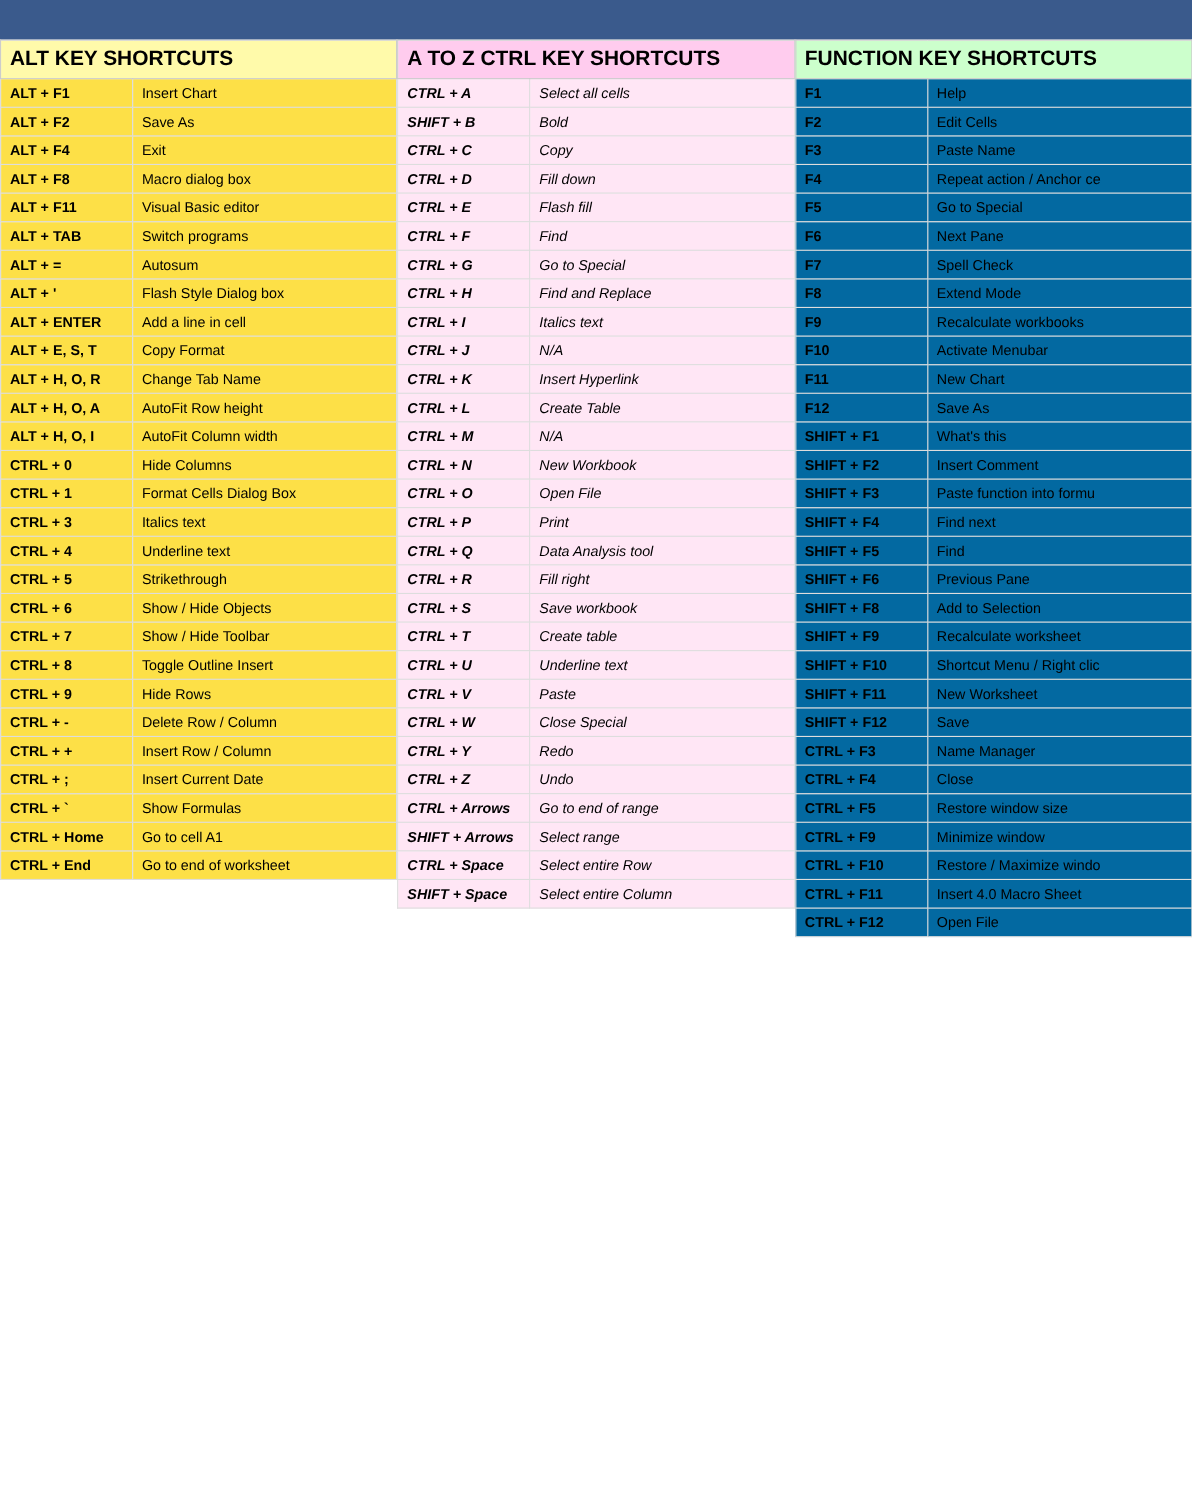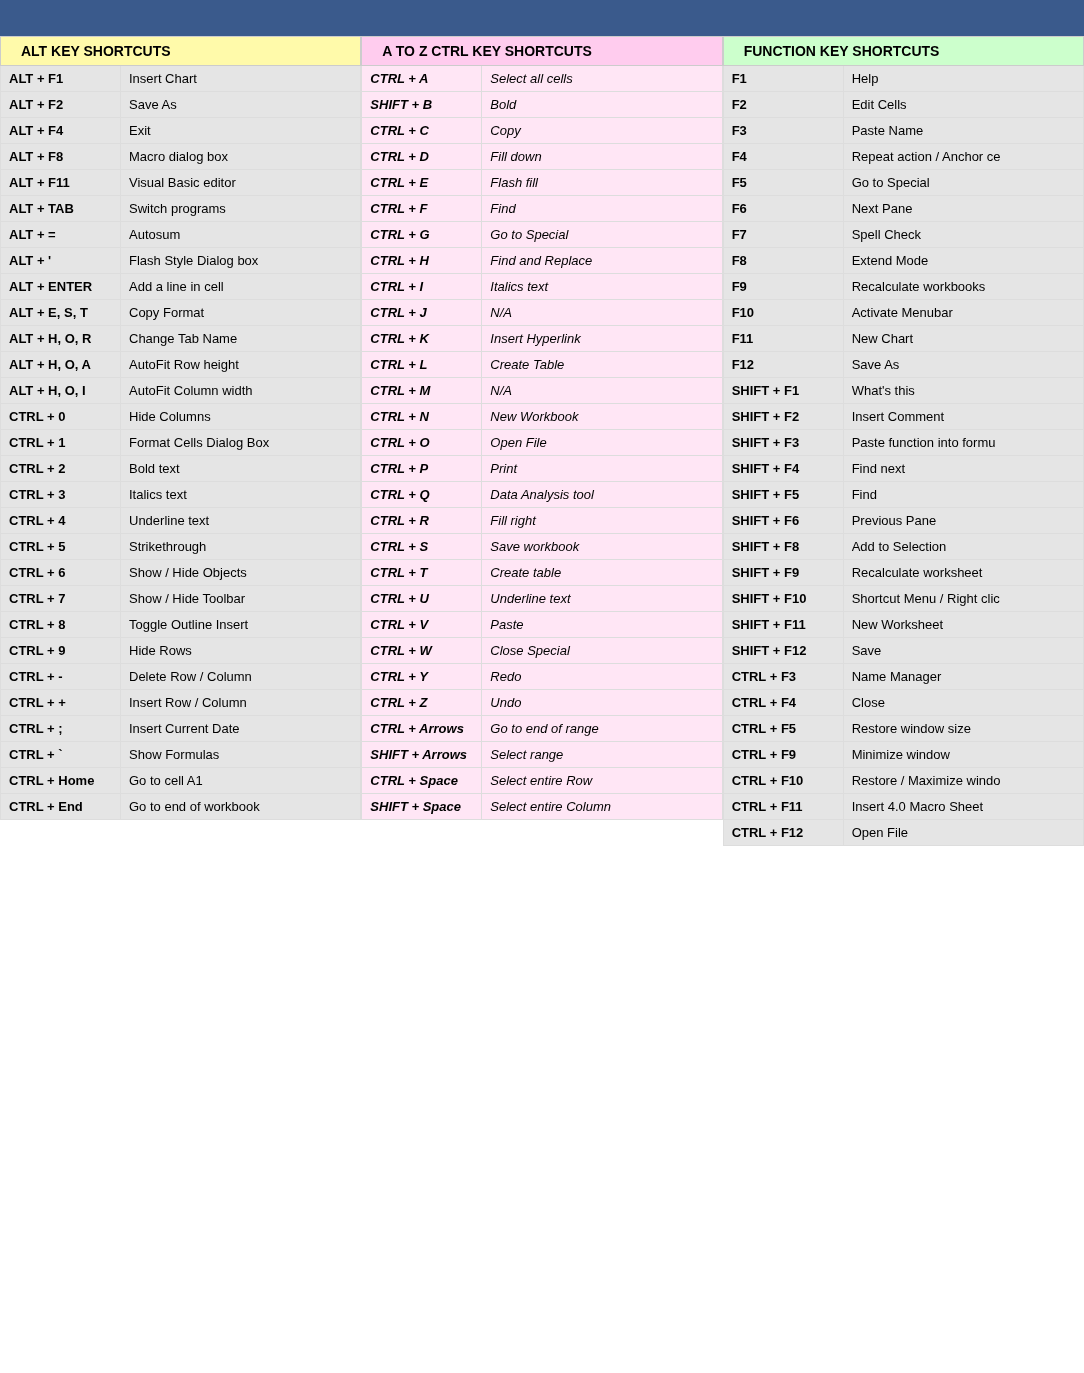--- a/index.html
+++ b/index.html
@@ -10,32 +10,32 @@
       color: white;
       text-align: center;
       padding: 18px 10px;
       font-size: 42px;
       font-weight: 900;
       letter-spacing: 2px;
     }
 
     .section-header {
       font-weight: 900;
-      font-size: 14px;
-      padding: 6px 20px;
+      font-size: 19px;
+      padding: 6px 8px;
       border: 1px solid #ccc;
     }
 
     .sh-yellow { background: #fffaaa; }
     .sh-pink { background: #ffccee; }
     .sh-green { background: #ccffcc; }
 
-    .row-yellow { background: #e5e5e5; }
+    .row-yellow { background: #fde047; }
     .row-pink { background: #ffe6f5; font-style: italic; }
-    .row-green { background: #e5e5e5; }
+    .row-green { background: #0369a1; }
 
     .col-key {
       font-weight: 800;
       font-size: 13px;
       padding: 5px 8px;
       border: 1px solid #ddd;
       white-space: nowrap;
       width: 120px;
     }
     .col-val {
@@ -129,24 +129,20 @@
     </tr>
               <tr class="row-yellow">
       <td class="col-key">CTRL + 0</td>
       <td class="col-val">Hide Columns</td>
     </tr>
               <tr class="row-yellow">
       <td class="col-key">CTRL + 1</td>
       <td class="col-val">Format Cells Dialog Box</td>
     </tr>
               <tr class="row-yellow">
-      <td class="col-key">CTRL + 2</td>
-      <td class="col-val">Bold text</td>
-    </tr>
-              <tr class="row-yellow">
       <td class="col-key">CTRL + 3</td>
       <td class="col-val">Italics text</td>
     </tr>
               <tr class="row-yellow">
       <td class="col-key">CTRL + 4</td>
       <td class="col-val">Underline text</td>
     </tr>
               <tr class="row-yellow">
       <td class="col-key">CTRL + 5</td>
       <td class="col-val">Strikethrough</td>
@@ -182,21 +178,21 @@
               <tr class="row-yellow">
       <td class="col-key">CTRL + `</td>
       <td class="col-val">Show Formulas</td>
     </tr>
               <tr class="row-yellow">
       <td class="col-key">CTRL + Home</td>
       <td class="col-val">Go to cell A1</td>
     </tr>
               <tr class="row-yellow">
       <td class="col-key">CTRL + End</td>
-      <td class="col-val">Go to end of workbook</td>
+      <td class="col-val">Go to end of worksheet</td>
     </tr>
             </tbody>
           </table>
       </td>
       <td style="width:33.33%">
         <table class="inner-table" id="col2-table">
             <tbody>
               <tr>
     <td colspan="2" class="section-header sh-pink">A TO Z CTRL KEY SHORTCUTS</td>
   </tr>

